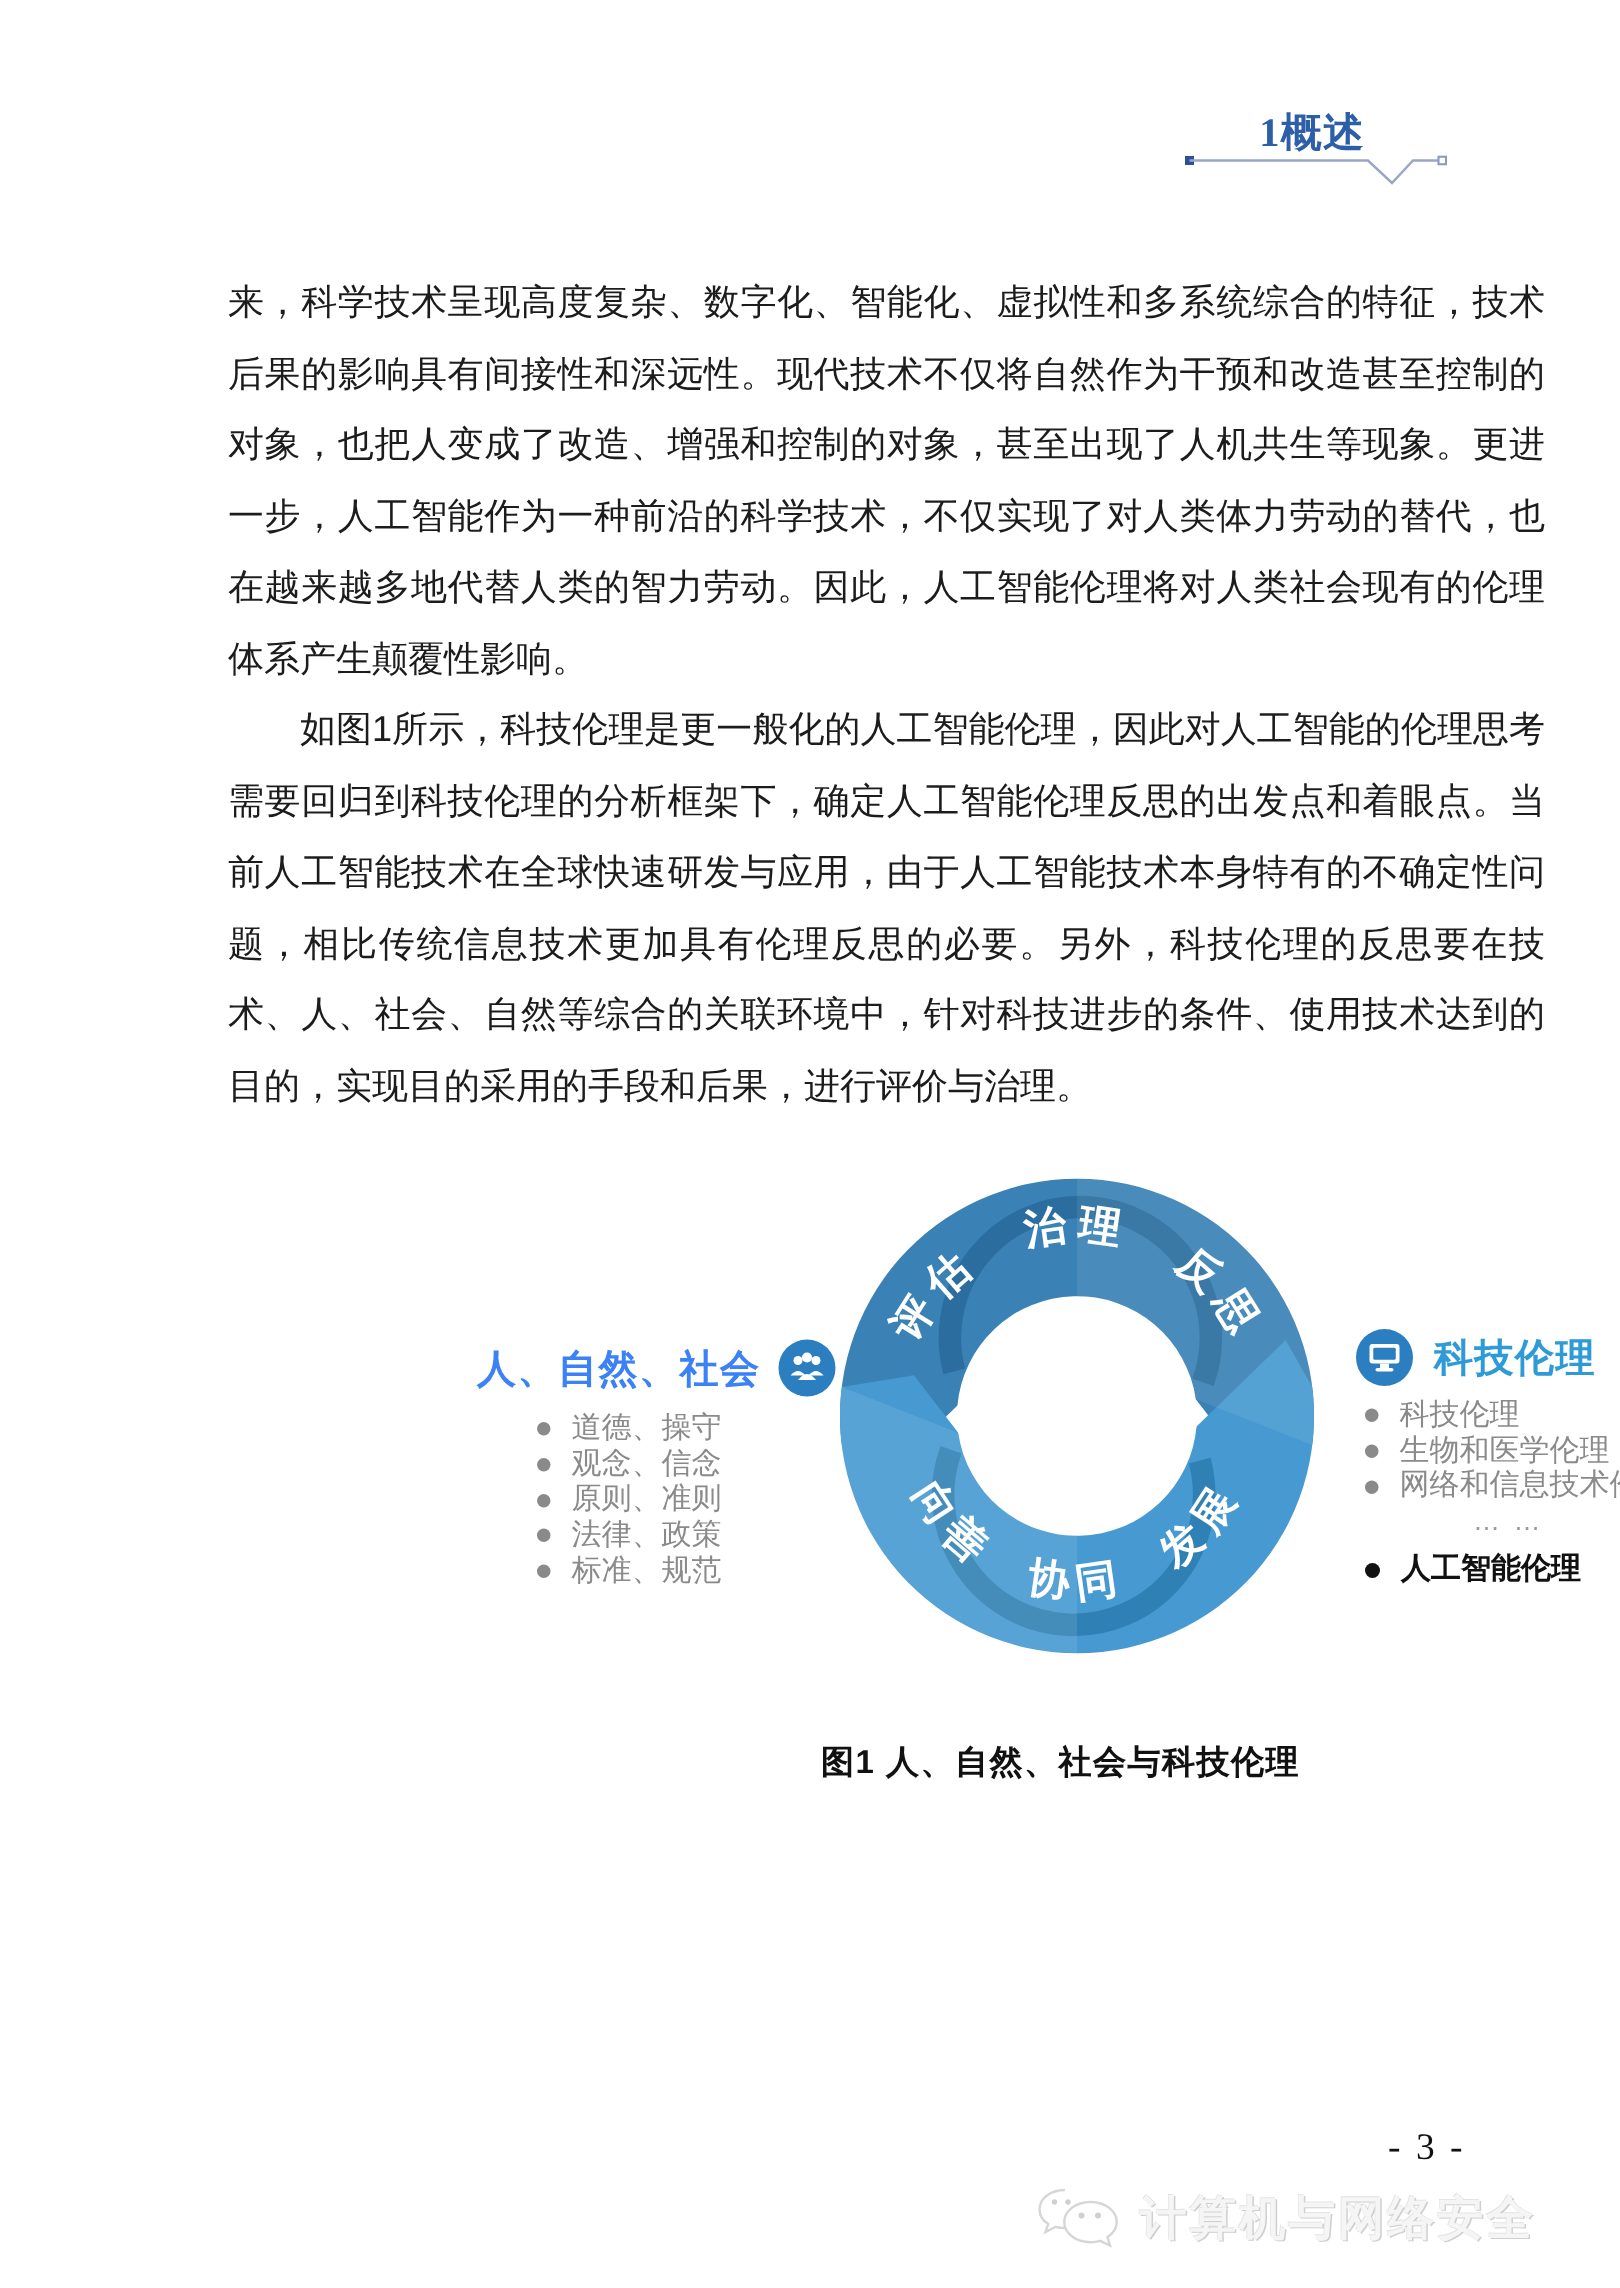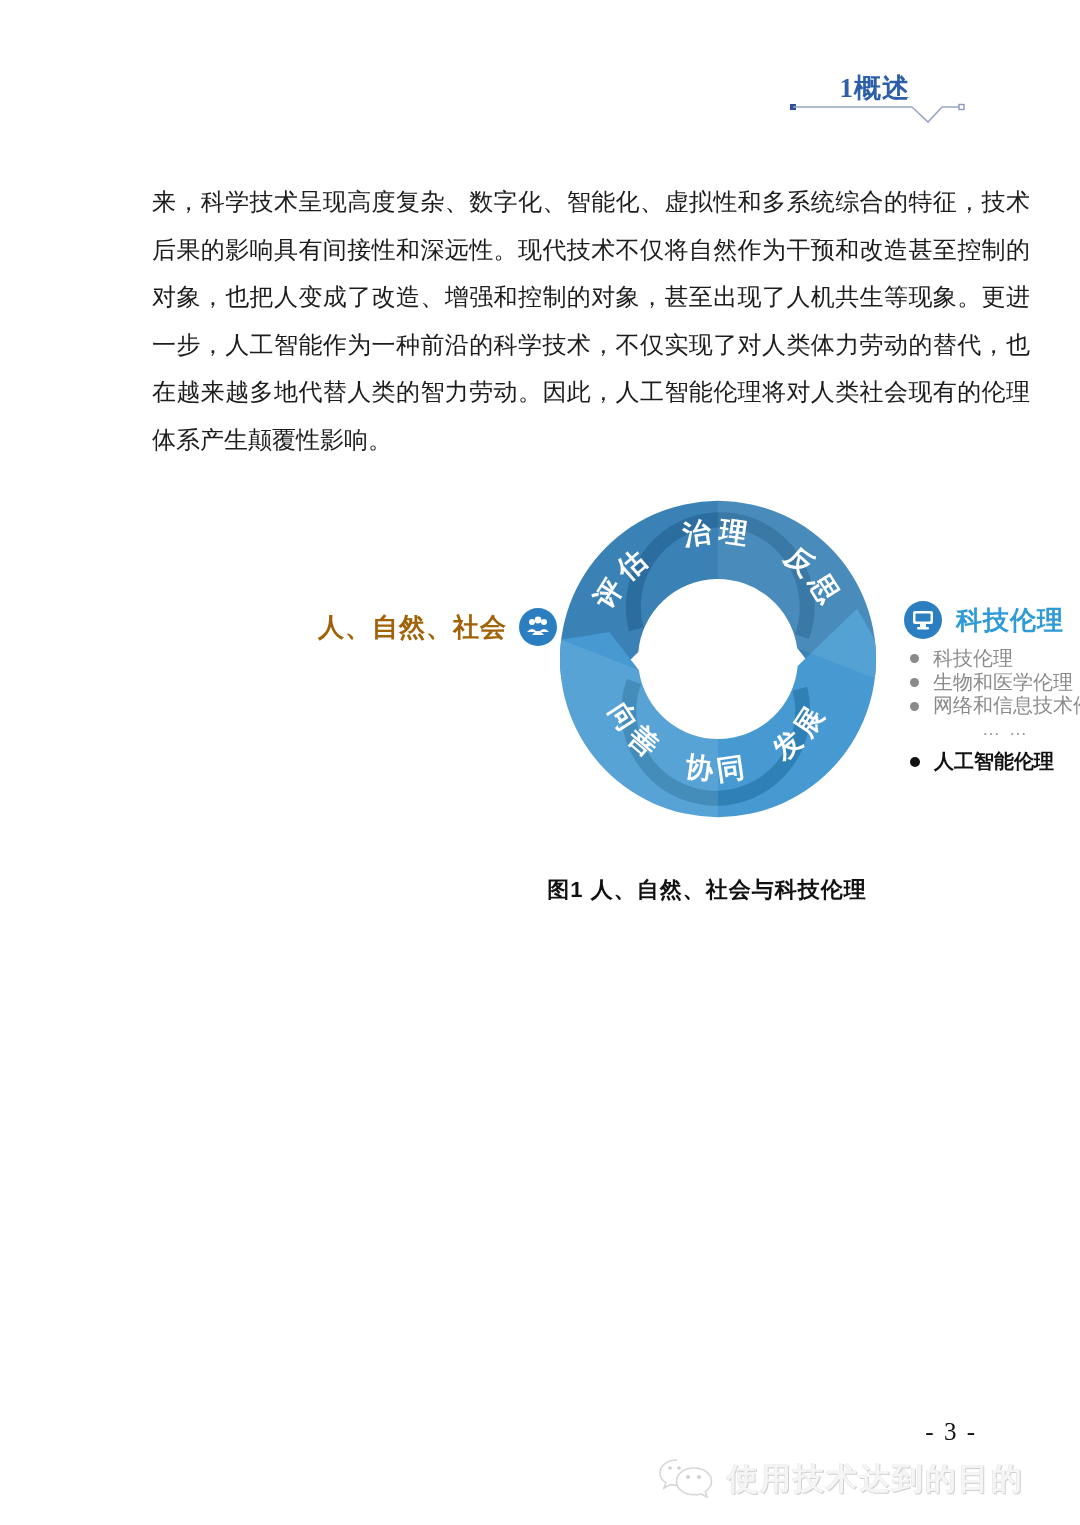--- a/index.html
+++ b/index.html
@@ -36,21 +36,21 @@
   
   .figure-area { position:relative; width:1080px; height:480px; }
   .ring-svg { position:absolute; left:396px; top:26px; }
   .ring-word { font-family:"Liberation Sans", sans-serif; font-size:28px; font-weight:bold;
                fill:#ffffff; letter-spacing:6px; }
 
   .side-group { position:absolute; }
   .group-head { display:flex; align-items:center; }
   .group-title { font-size:26px; font-weight:bold; letter-spacing:1px; }
   .left-group  { left:166px; top:145px; width:240px; }
-  .left-group .group-title { color:#a16207; }
+  .left-group .group-title { color:#3b82f6; }
   .left-group .group-icon { margin-left:12px; }
   .right-group { left:752px; top:138px; width:260px; }
   .right-group .group-title { color:#2e9bd6; margin-left:14px; }
 
   .group-icon {
     width:38px; height:38px; border-radius:50%; background:#2b7fc0;
     display:flex; align-items:center; justify-content:center; flex:0 0 auto;
   }
   .fig-list { list-style:none; margin-top:10px; }
   .left-group .fig-list { margin-left:40px; }
@@ -93,20 +93,21 @@
   <div class="section-label">1概述</div>
   <svg class="header-rule" width="180" height="28" viewBox="0 0 180 28">
     <rect x="0" y="4" width="6" height="6" fill="#2c4f96"></rect>
     <polyline points="3,7 122,7 138,22 152,7 170,7" fill="none" stroke="#9aa6c8" stroke-width="1.6"></polyline>
     <rect x="169" y="4.5" width="5" height="5" fill="#ffffff" stroke="#8c9ac0" stroke-width="1.4"></rect>
   </svg>
 </div>
 
 <div class="main-col">
   <p class="body-para">来，科学技术呈现高度复杂、数字化、智能化、虚拟性和多系统综合的特征，技术后果的影响具有间接性和深远性。现代技术不仅将自然作为干预和改造甚至控制的对象，也把人变成了改造、增强和控制的对象，甚至出现了人机共生等现象。更进一步，人工智能作为一种前沿的科学技术，不仅实现了对人类体力劳动的替代，也在越来越多地代替人类的智力劳动。因此，人工智能伦理将对人类社会现有的伦理体系产生颠覆性影响。</p>
+  <p class="body-para indent">如图1所示，科技伦理是更一般化的人工智能伦理，因此对人工智能的伦理思考需要回归到科技伦理的分析框架下，确定人工智能伦理反思的出发点和着眼点。当前人工智能技术在全球快速研发与应用，由于人工智能技术本身特有的不确定性问题，相比传统信息技术更加具有伦理反思的必要。另外，科技伦理的反思要在技术、人、社会、自然等综合的关联环境中，针对科技进步的条件、使用技术达到的目的，实现目的采用的手段和后果，进行评价与治理。</p>
 
   <div class="figure-area">
 
     <svg class="ring-svg" width="340" height="340" viewBox="0 0 340 340">
 
       <path d="M 13.2 189.3
                A 158 158 0 1 1 326.8 189.3
                L 278.7 197.1
                L 249.2 158.9
                A 80 80 0 0 0 90.3 163.0
@@ -144,20 +145,42 @@
           <svg width="26" height="22" viewBox="0 0 26 22">
             <circle cx="7" cy="6" r="3" fill="#fff"></circle>
             <circle cx="19" cy="6" r="3" fill="#fff"></circle>
             <circle cx="13" cy="4" r="3.4" fill="#fff"></circle>
             <path d="M2 16 q5 -6 10 0 z" fill="#fff"></path>
             <path d="M14 16 q5 -6 10 0 z" fill="#fff"></path>
             <path d="M7 19 q6 -8 12 0 z" fill="#fff"></path>
           </svg>
         </span>
       </div>
+      <ul class="fig-list">
+        <li>
+            <span class="dot"></span>
+            <span>道德、操守</span>
+          </li>
+        <li>
+            <span class="dot"></span>
+            <span>观念、信念</span>
+          </li>
+        <li>
+            <span class="dot"></span>
+            <span>原则、准则</span>
+          </li>
+        <li>
+            <span class="dot"></span>
+            <span>法律、政策</span>
+          </li>
+        <li>
+            <span class="dot"></span>
+            <span>标准、规范</span>
+          </li>
+      </ul>
     </div>
 
     <div class="side-group right-group">
       <div class="group-head">
         <span class="group-icon">
           <svg width="24" height="22" viewBox="0 0 24 22">
             <rect x="2" y="2" width="20" height="13" rx="2" fill="#fff"></rect>
             <rect x="4.5" y="4.5" width="15" height="8" rx="1" fill="#2b7fc0"></rect>
             <rect x="9" y="15" width="6" height="3" fill="#fff"></rect>
             <rect x="6" y="18" width="12" height="2.4" rx="1.2" fill="#fff"></rect>
@@ -198,14 +221,14 @@
   <svg width="66" height="46" viewBox="0 0 66 46">
     <g fill="#ffffff" stroke="#d6d6d6" stroke-width="1.6">
       <path d="M24 4 C14 4 7 10 7 17 c0 4 2.2 7.4 5.8 9.7 L11 32 l6.5 -3.4 c2 0.5 4.3 0.8 6.5 0.8 1 0 2 -0.1 3 -0.2"></path>
       <path d="M41 12 c-10 0 -17.5 6 -17.5 13.4 0 7.4 7.5 13.4 17.5 13.4 2.3 0 4.5 -0.3 6.5 -0.9 L54 41 l-1.7 -5.6 c3.8 -2.4 6.2 -6 6.2 -10 C58.5 18 51 12 41 12 Z"></path>
     </g>
     <circle cx="17" cy="12" r="1.8" fill="#d0d0d0"></circle>
     <circle cx="26" cy="12" r="1.8" fill="#d0d0d0"></circle>
     <circle cx="35" cy="21" r="2" fill="#d0d0d0"></circle>
     <circle cx="46" cy="21" r="2" fill="#d0d0d0"></circle>
   </svg>
-  <span class="watermark-text">使用技术达到的目的</span>
+  <span class="watermark-text">计算机与网络安全</span>
 </div>
 
 </body></html>

